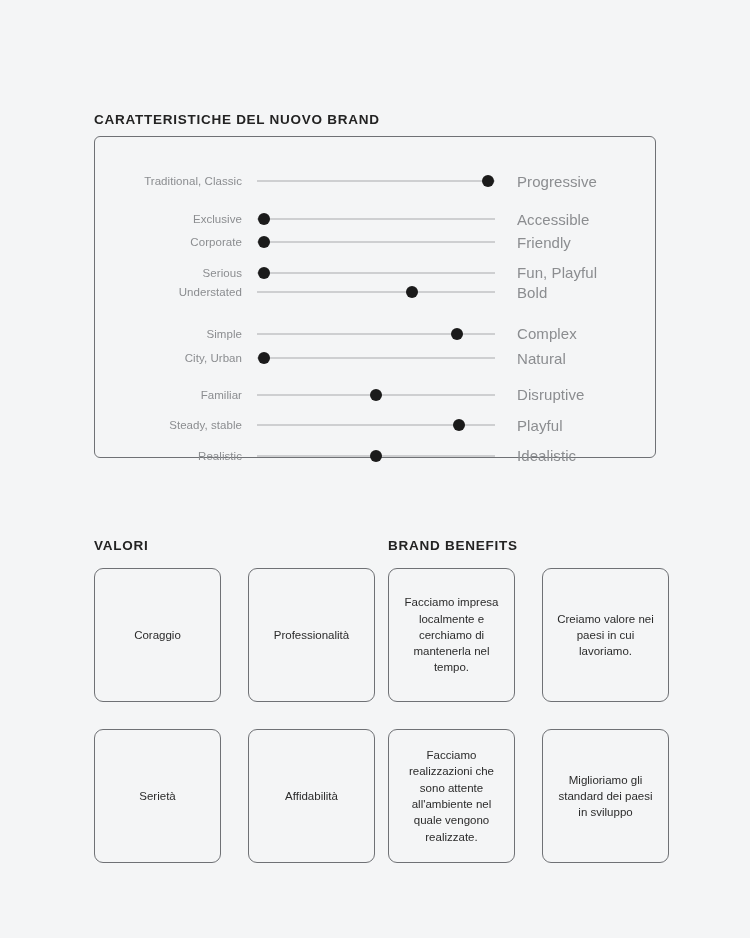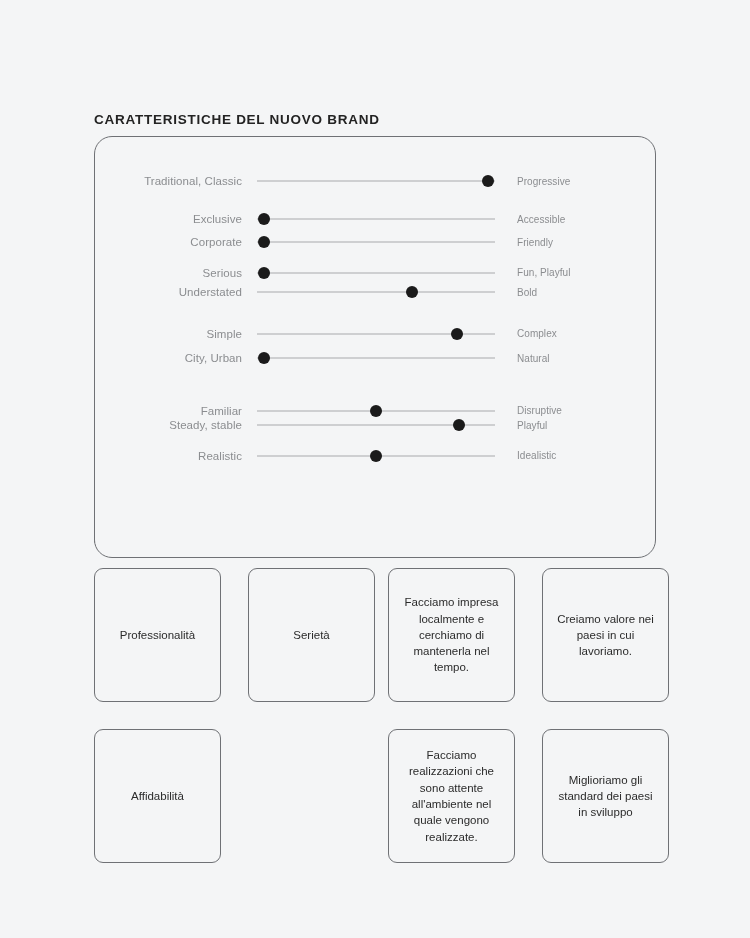--- a/index.html
+++ b/index.html
@@ -30,23 +30,23 @@
   #brand-title   { left: 94px;  top: 112px; }
   #valori-title  { left: 94px;  top: 538px; }
   #benefits-title{ left: 388px; top: 538px; }
 
   
   #sliders-panel {
     position: absolute;
     left: 94px;
     top: 136px;
     width: 562px;
-    height: 422px;
+    height: 322px;
     border: 1px solid #6f7175;
-    border-radius: 18px;
+    border-radius: 6px;
     background: #f4f5f6;
   }
 
   .slider-rows {
     position: absolute;
     left: 0;
     top: 0;
     width: 100%;
   }
 
@@ -94,21 +94,21 @@
     height: 12px;
     margin-left: -6px;
     margin-top: -6px;
     border-radius: 50%;
     background: #1b1b1b;
   }
 
   .slider-label-right {
     position: absolute;
     left: 422px;
-    font-size: 10px;
+    font-size: 15px;
     color: #8b8d90;
     white-space: nowrap;
     letter-spacing: 0.005em;
   }
 
   
   .card-grid {
     position: absolute;
     display: grid;
     grid-template-columns: 127px 127px;
@@ -199,21 +199,21 @@
         <div class="slider-label-right">Complex</div>
       </div>
       <div class="slider-row" style="top: 210px; text-decoration: underline;">
         <div class="slider-label-left">City, Urban</div>
         <div class="slider-track-wrap">
           <div class="slider-track"></div>
           <div class="slider-dot" style="left: 3%;"></div>
         </div>
         <div class="slider-label-right">Natural</div>
       </div>
-      <div class="slider-row" style="top: 246.5px; margin-top: 16px;">
+      <div class="slider-row" style="top: 246.5px;">
         <div class="slider-label-left">Familiar</div>
         <div class="slider-track-wrap">
           <div class="slider-track"></div>
           <div class="slider-dot" style="left: 50%;"></div>
         </div>
         <div class="slider-label-right">Disruptive</div>
       </div>
       <div class="slider-row" style="top: 277px;">
         <div class="slider-label-left">Steady, stable</div>
         <div class="slider-track-wrap">
@@ -228,20 +228,23 @@
           <div class="slider-track"></div>
           <div class="slider-dot" style="left: 50%;"></div>
         </div>
         <div class="slider-label-right">Idealistic</div>
       </div>
     </div>
 </div>
 
 <div class="card-grid" id="valori-grid">
     <div class="card">
+      <div class="card-text">Coraggio</div>
+    </div>
+    <div class="card">
       <div class="card-text">Professionalità</div>
     </div>
     <div class="card">
       <div class="card-text">Serietà</div>
     </div>
     <div class="card">
       <div class="card-text">Affidabilità</div>
     </div>
   </div>
 

